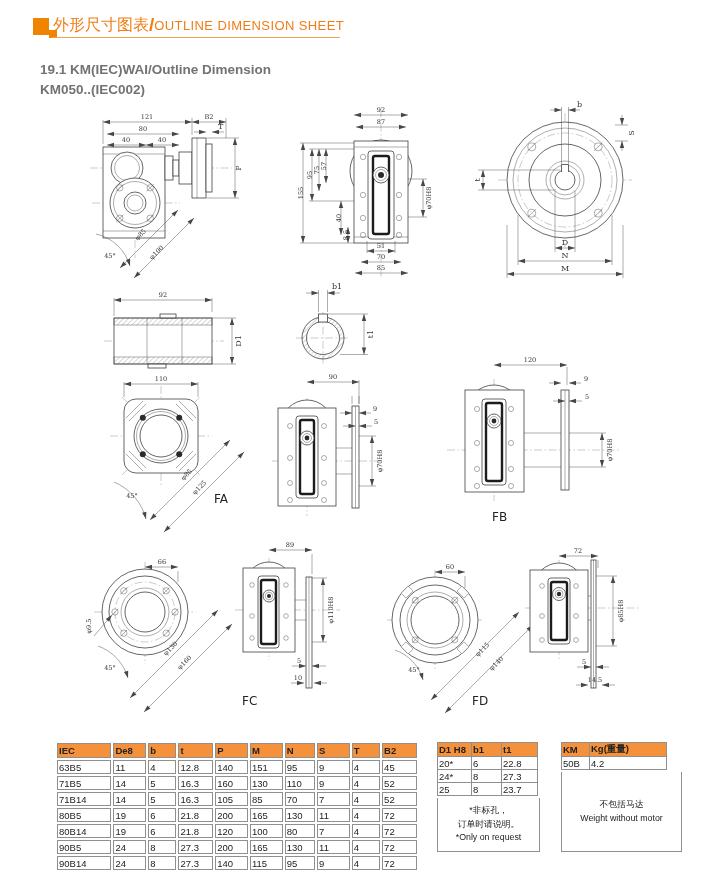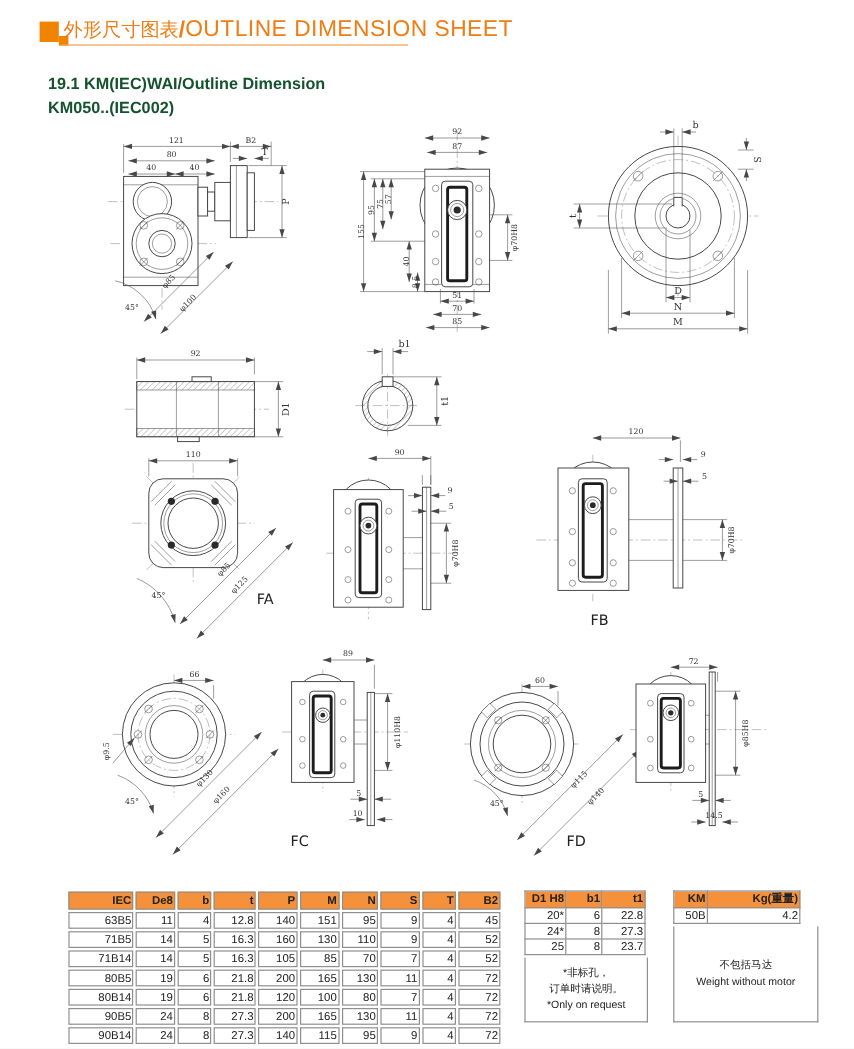--- a/index.html
+++ b/index.html
@@ -4,43 +4,43 @@
 <style>
   html,body{margin:0;padding:0;background:#eee}
   .page{position:relative;width:712px;height:874px;background:#fff;margin:0 auto;
         font-family:"Liberation Sans",sans-serif;overflow:hidden}
   
   .hdr-sq1{position:absolute;left:33px;top:18px;width:16px;height:17px;background:#f08300}
   .hdr-sq2{position:absolute;left:49px;top:30px;width:8px;height:8px;background:#f08300}
   .hdr-title{position:absolute;left:53px;top:14px;color:#f07d14;white-space:nowrap}
   .hdr-title .zh{font-weight:normal;font-size:16px}
   .hdr-title .sl{font-weight:bold;font-size:19px;vertical-align:-1px}
-  .hdr-title .en{font-size:19px;letter-spacing:.4px}
+  .hdr-title .en{font-size:13px;letter-spacing:.4px}
   .hdr-line{position:absolute;left:52px;top:37px;width:288px;height:1px;background:#f0a050}
-  .sub{position:absolute;left:40px;color:#14532d;font-weight:bold;font-size:13.5px;white-space:nowrap}
+  .sub{position:absolute;left:40px;color:#737373;font-weight:bold;font-size:13.5px;white-space:nowrap}
   .sub1{top:62px}.sub2{top:82px}
   
   .dw{position:absolute}
   svg{overflow:visible}
   .ln{fill:none;stroke:#404040;stroke-width:.8}
   .tn{fill:none;stroke:#4a4a4a;stroke-width:.45}
   .dm{fill:none;stroke:#555;stroke-width:.5}
   .dm2{marker-start:url(#ar);marker-end:url(#ar)}
   .dme{marker-end:url(#ar)}
   .cl{fill:none;stroke:#8a8a8a;stroke-width:.45;stroke-dasharray:8 2.5 1.5 2.5}
   .dk{fill:none;stroke:#1c1c1c;stroke-width:2.4}
   .fw{fill:#fff}
   .fd{fill:#2a2a2a;stroke:none}
   .hx{fill:url(#hx)}
   text{font:6.5px "DejaVu Serif",serif;fill:#333;stroke:none}
   .t8{font-size:8px}
   .mid{text-anchor:middle}
   .vlabel{position:absolute;font:12px "DejaVu Sans",sans-serif;color:#222}
   
-  .tbl{position:absolute;font:9.5px "Liberation Sans",sans-serif;color:#222;text-align:right;table-layout:fixed}
+  .tbl{position:absolute;font:9.5px "Liberation Sans",sans-serif;color:#222;text-align:left;table-layout:fixed}
   .tbl th{background:#f4913a;border:1px solid #8f8f8f;font-weight:bold;height:13px;padding:0 1px}
   .tbl td{border:1px solid #8f8f8f;height:12px;padding:0 1px;background:#fff}
   #main-table{border-collapse:separate;border-spacing:2px;width:364px}
   #d1-table,#km-table{border-collapse:collapse}
   .notebox{position:absolute;border:1px solid #8f8f8f;border-top:none;box-sizing:border-box;
            display:flex;flex-direction:column;justify-content:center;align-items:center;
            font-size:8.8px;color:#222;line-height:1.55;background:#fff;text-align:center}
 </style>
 </head>
 <body>

